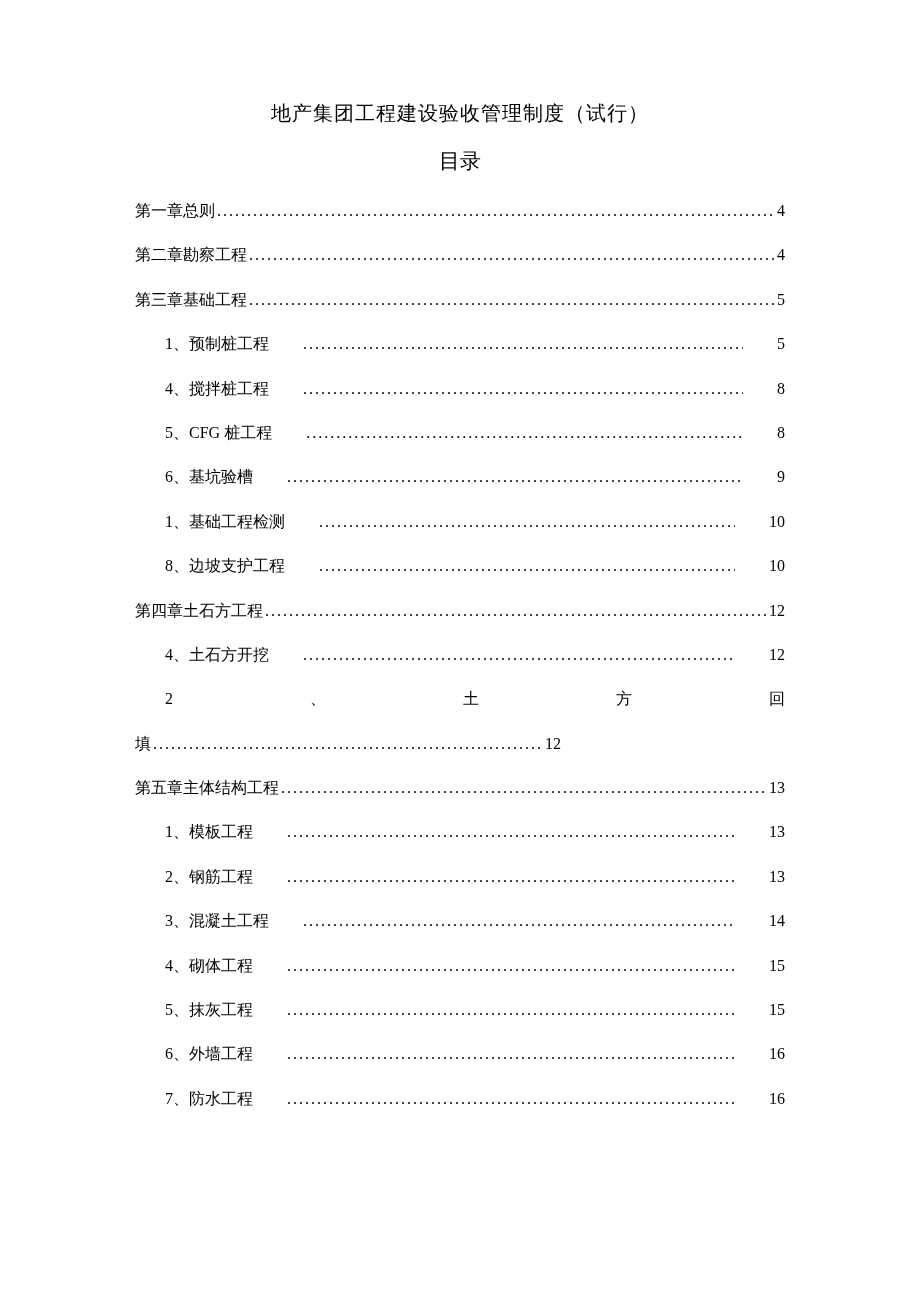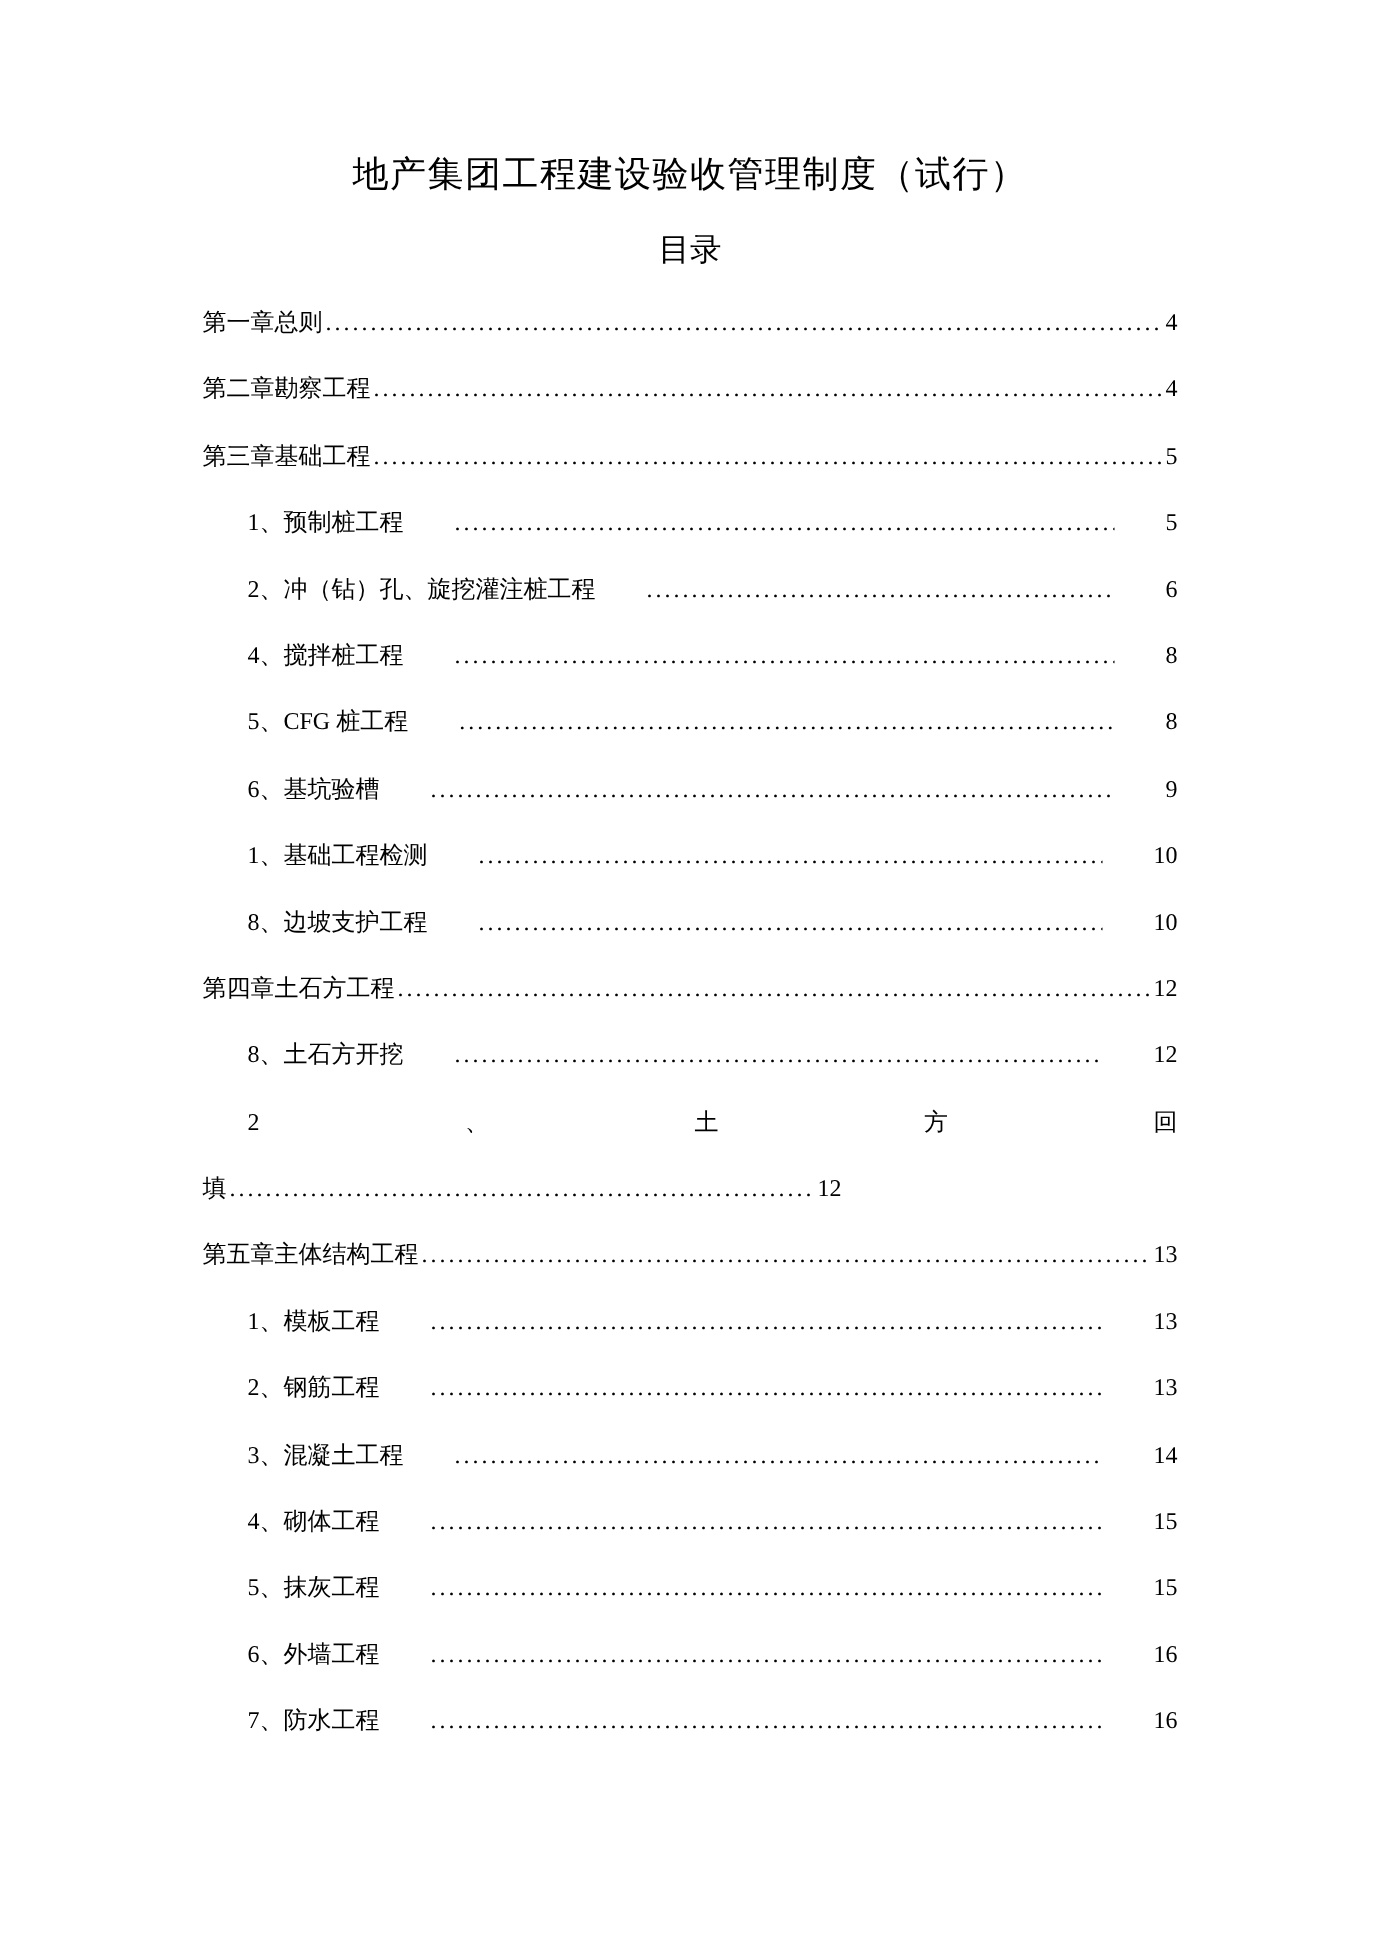--- a/index.html
+++ b/index.html
@@ -10,21 +10,21 @@
     body {
       background: #ffffff;
       font-family: "SimSun", "宋体", serif;
       width: 920px;
       height: 1301px;
       padding: 100px 135px 100px 135px;
       color: #000;
     }
     .title {
       text-align: center;
-      font-size: 24px;
+      font-size: 20px;
       font-weight: normal;
       margin-bottom: 20px;
       letter-spacing: 1px;
     }
     .subtitle {
       text-align: center;
       font-size: 21px;
       margin-bottom: 25px;
     }
     .toc-entry {
@@ -99,25 +99,20 @@
       <span class="toc-label">第三章基础工程</span>
       <span class="toc-dots"></span>
       <span class="toc-page">5</span>
     </div>
     <div class="toc-entry level-1">
       <span class="toc-label">1、预制桩工程</span>
       <span class="toc-dots"></span>
       <span class="toc-page">5</span>
     </div>
     <div class="toc-entry level-1">
-      <span class="toc-label">2、冲（钻）孔、旋挖灌注桩工程</span>
-      <span class="toc-dots"></span>
-      <span class="toc-page">6</span>
-    </div>
-    <div class="toc-entry level-1">
       <span class="toc-label">4、搅拌桩工程</span>
       <span class="toc-dots"></span>
       <span class="toc-page">8</span>
     </div>
     <div class="toc-entry level-1">
       <span class="toc-label">5、CFG 桩工程</span>
       <span class="toc-dots"></span>
       <span class="toc-page">8</span>
     </div>
     <div class="toc-entry level-1">
@@ -134,21 +129,21 @@
       <span class="toc-label">8、边坡支护工程</span>
       <span class="toc-dots"></span>
       <span class="toc-page">10</span>
     </div>
     <div class="toc-entry level-0">
       <span class="toc-label">第四章土石方工程</span>
       <span class="toc-dots"></span>
       <span class="toc-page">12</span>
     </div>
     <div class="toc-entry level-1">
-      <span class="toc-label">8、土石方开挖</span>
+      <span class="toc-label">4、土石方开挖</span>
       <span class="toc-dots"></span>
       <span class="toc-page">12</span>
     </div>
   </div>
 
 <div class="toc-special">
   <div class="toc-special-line1">
     <span>2</span>
     <span>、</span>
     <span>土</span>

